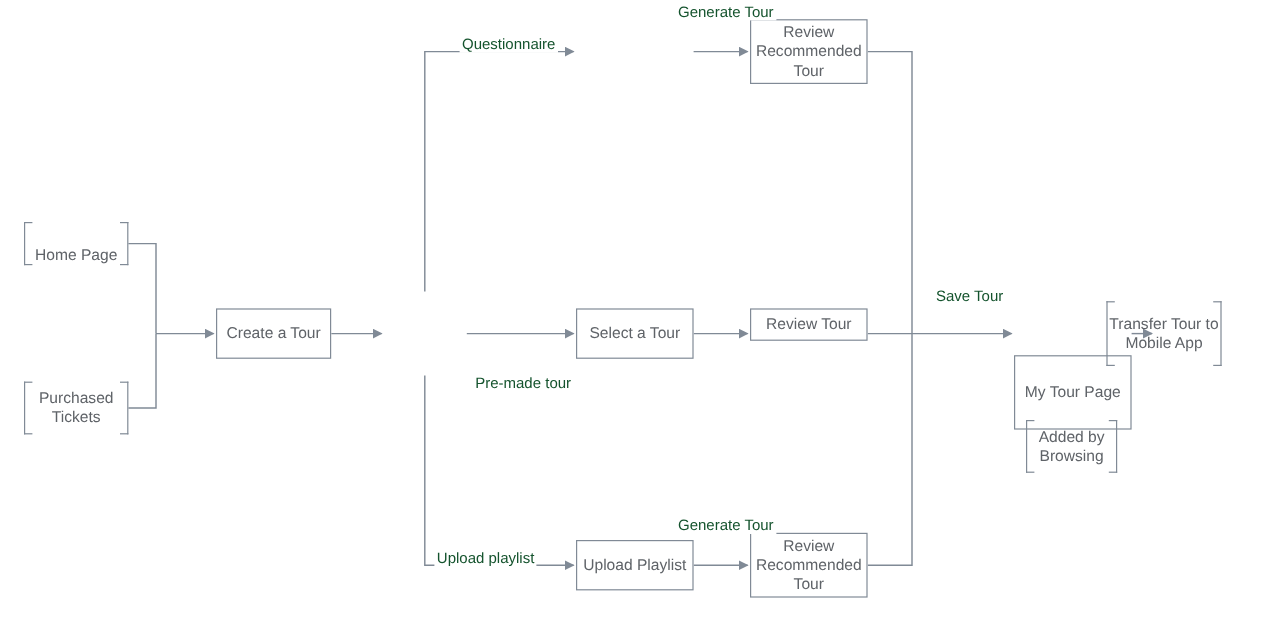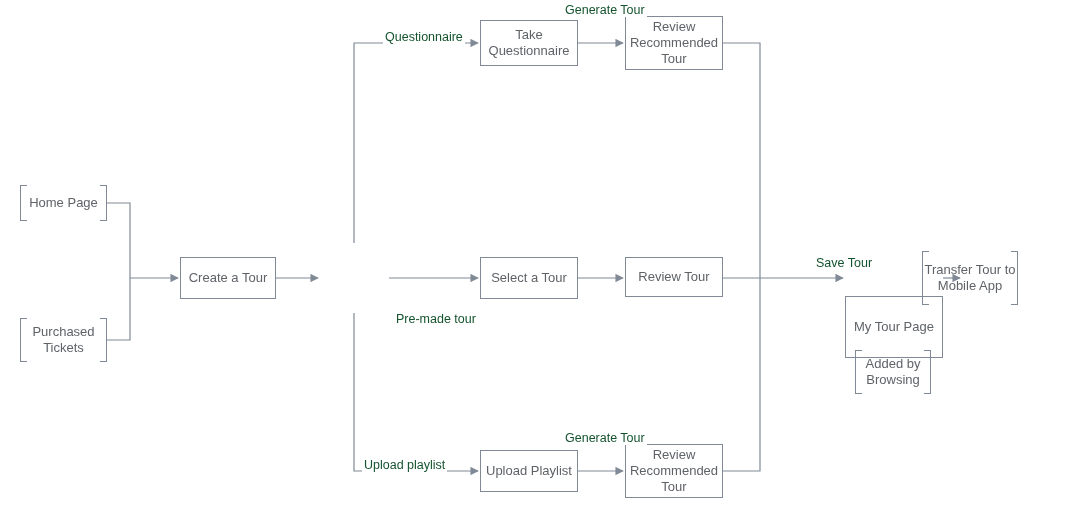--- a/index.html
+++ b/index.html
@@ -131,46 +131,43 @@
 
     <path class="stroke" d="M 723 278 H 760"></path>
 
     <path class="stroke" d="M 760 278 H 843" marker-end="url(#arrow)"></path>
 
     <path class="stroke" d="M 893 350 V 303" marker-end="url(#arrow)"></path>
 
     <path class="stroke" d="M 943 278 H 960" marker-end="url(#arrow)"></path>
   </svg>
 
-  <div class="bracket-node" style="left:20px; top:185px; width:87px; height:36px;">
+  <div class="bracket-node" style="left:20px; top:185px; width:87px; height:36px;align-items:flex-end;">
     <span>Home Page</span>
   </div>
 
   <div class="bracket-node" style="left:20px; top:318px; width:87px; height:44px;">
     <span>Purchased Tickets</span>
   </div>
 
   <div class="node" style="left:180px; top:257px; width:96px; height:42px;">
     <span>Create a Tour</span>
   </div>
 
 
-  <div class="node" style="left:480px; top:20px; width:98px; height:46px;">
-    <span>Take Questionnaire</span>
-  </div>
 
   <div class="node" style="left:625px; top:16px; width:98px; height:54px;">
     <span>Review Recommended Tour</span>
   </div>
 
   <div class="node" style="left:480px; top:257px; width:98px; height:42px;">
     <span>Select a Tour</span>
   </div>
 
-  <div class="node" style="left:625px; top:257px; width:98px; height:40px;">
+  <div class="node" style="left:625px; top:257px; width:98px; height:27px;">
     <span>Review Tour</span>
   </div>
 
   <div class="node" style="left:480px; top:450px; width:98px; height:42px;">
     <span>Upload Playlist</span>
   </div>
 
   <div class="node" style="left:625px; top:444px; width:98px; height:54px;">
     <span>Review Recommended Tour</span>
   </div>
@@ -190,15 +187,15 @@
   <div class="edge-label" style="left:383px; top:30px;">Questionnaire</div>
 
   <div class="edge-label" style="left:394px; top:265px;margin-top:47px;">Pre-made tour</div>
 
   <div class="edge-label" style="left:362px; top:458px;">Upload playlist</div>
 
   <div class="edge-label" style="left:563px; top:3px;">Generate Tour</div>
 
   <div class="edge-label" style="left:563px; top:431px;">Generate Tour</div>
 
-  <div class="edge-label" style="left:778px; top:256px;margin-left:36px;">Save Tour</div>
+  <div class="edge-label" style="left:778px; top:240px;">Save Tour</div>
 
 </div>
 
 </body></html>

